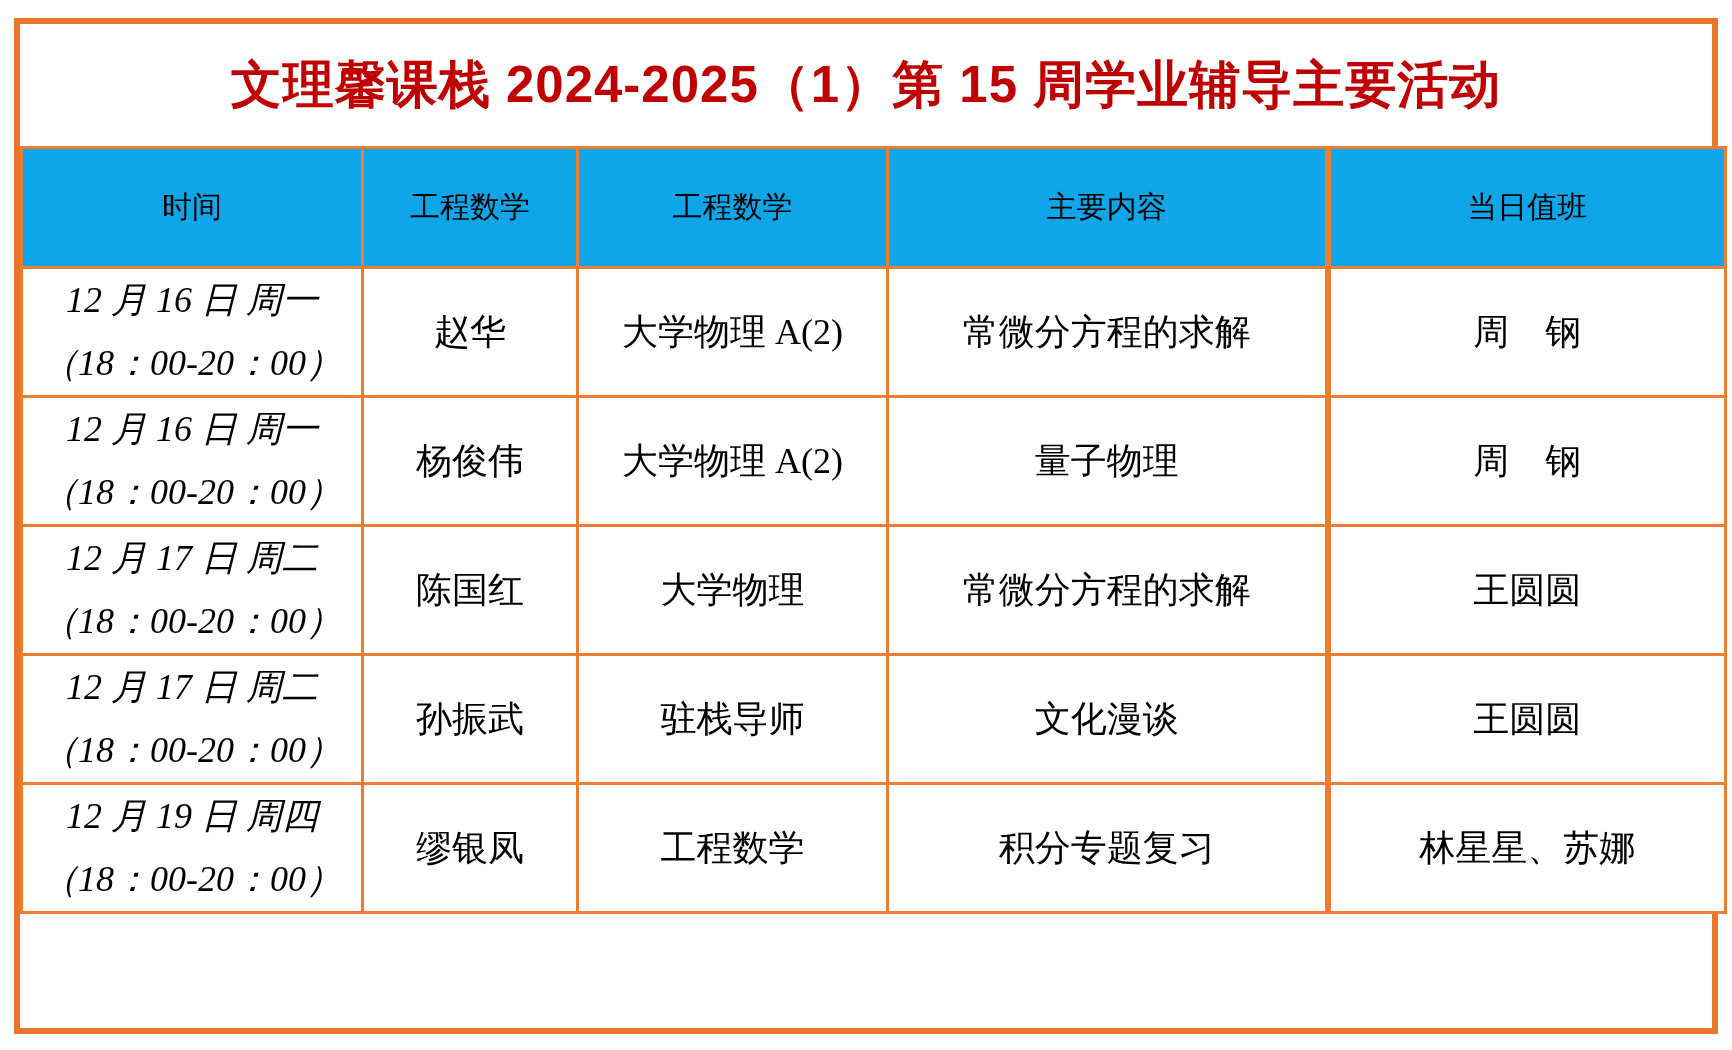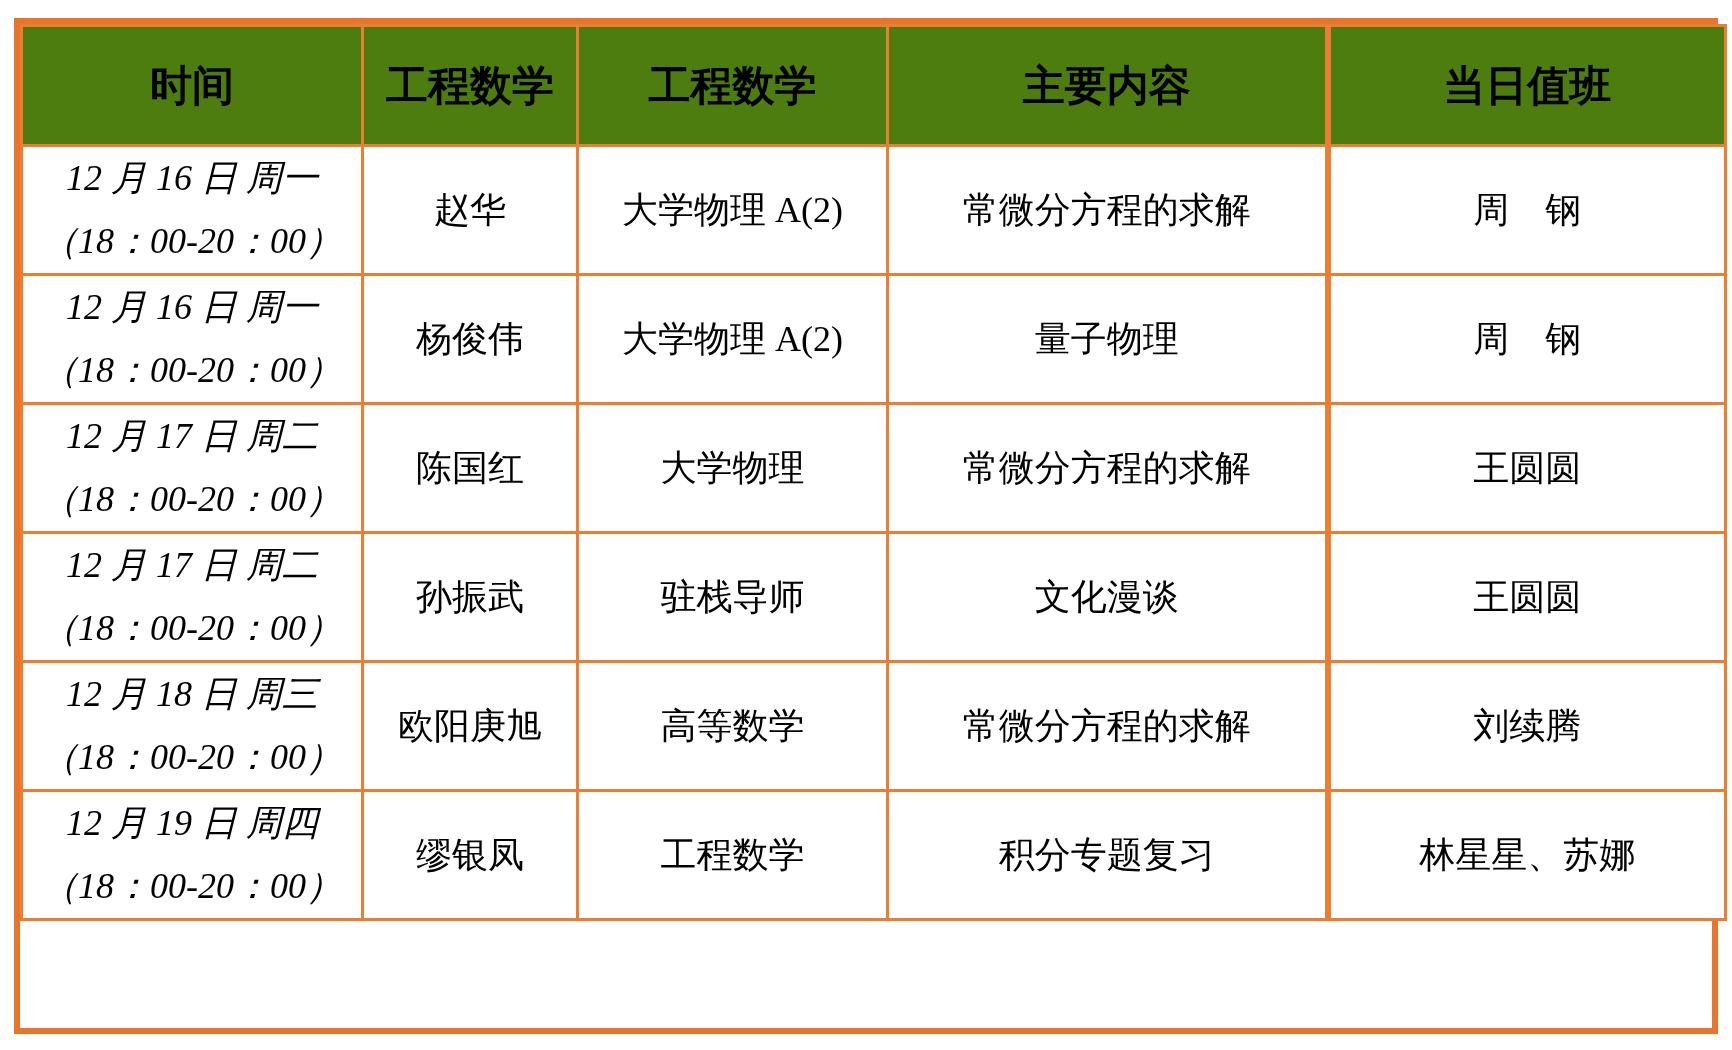--- a/index.html
+++ b/index.html
@@ -37,24 +37,24 @@
     table-layout: fixed;
   }
   table.schedule th, table.schedule td {
     border: 3px solid #ED7D31;
     text-align: center;
     vertical-align: middle;
     color: #000000;
     overflow: hidden;
   }
   table.schedule th {
-    background: #4d7c0f;
+    background: #0ea5e9;
     font-family: "Liberation Sans", sans-serif;
-    font-weight: 700;
-    font-size: 42px;
+    font-weight: 400;
+    font-size: 30px;
     height: 120px;
   }
   table.schedule td {
     background: #ffffff;
     font-size: 36px;
     height: 121px;
   }
   
   table.schedule th.duty-col, table.schedule td.duty-col {
     border-left-width: 6px;
@@ -69,20 +69,23 @@
   .col-tutor  { width: 215px; }
   .col-proj   { width: 310px; }
   .col-cont   { width: 440px; }
   .col-duty   { width: 398px; }
 </style>
 </head>
 <body>
 
 <div class="frame">
 
+  <div class="title-section">
+    <span class="title-text">文理馨课栈 2024-2025（1）第 15 周学业辅导主要活动</span>
+  </div>
 
   <table class="schedule">
     <colgroup>
       <col class="col-time">
       <col class="col-tutor">
       <col class="col-proj">
       <col class="col-cont">
       <col class="col-duty">
     </colgroup>
     <thead>
@@ -130,30 +133,20 @@
           <div class="date-line">12 月 17 日 周二</div>
           <div class="time-line">（18：00-20：00）</div>
         </td>
         <td>孙振武</td>
         <td>驻栈导师</td>
         <td>文化漫谈</td>
         <td class="duty-col">王圆圆</td>
       </tr>
       <tr>
         <td class="time-cell">
-          <div class="date-line">12 月 18 日 周三</div>
-          <div class="time-line">（18：00-20：00）</div>
-        </td>
-        <td>欧阳庚旭</td>
-        <td>高等数学</td>
-        <td>常微分方程的求解</td>
-        <td class="duty-col">刘续腾</td>
-      </tr>
-      <tr>
-        <td class="time-cell">
           <div class="date-line">12 月 19 日 周四</div>
           <div class="time-line">（18：00-20：00）</div>
         </td>
         <td>缪银凤</td>
         <td>工程数学</td>
         <td>积分专题复习</td>
         <td class="duty-col">林星星、苏娜</td>
       </tr>
     </tbody>
   </table>

